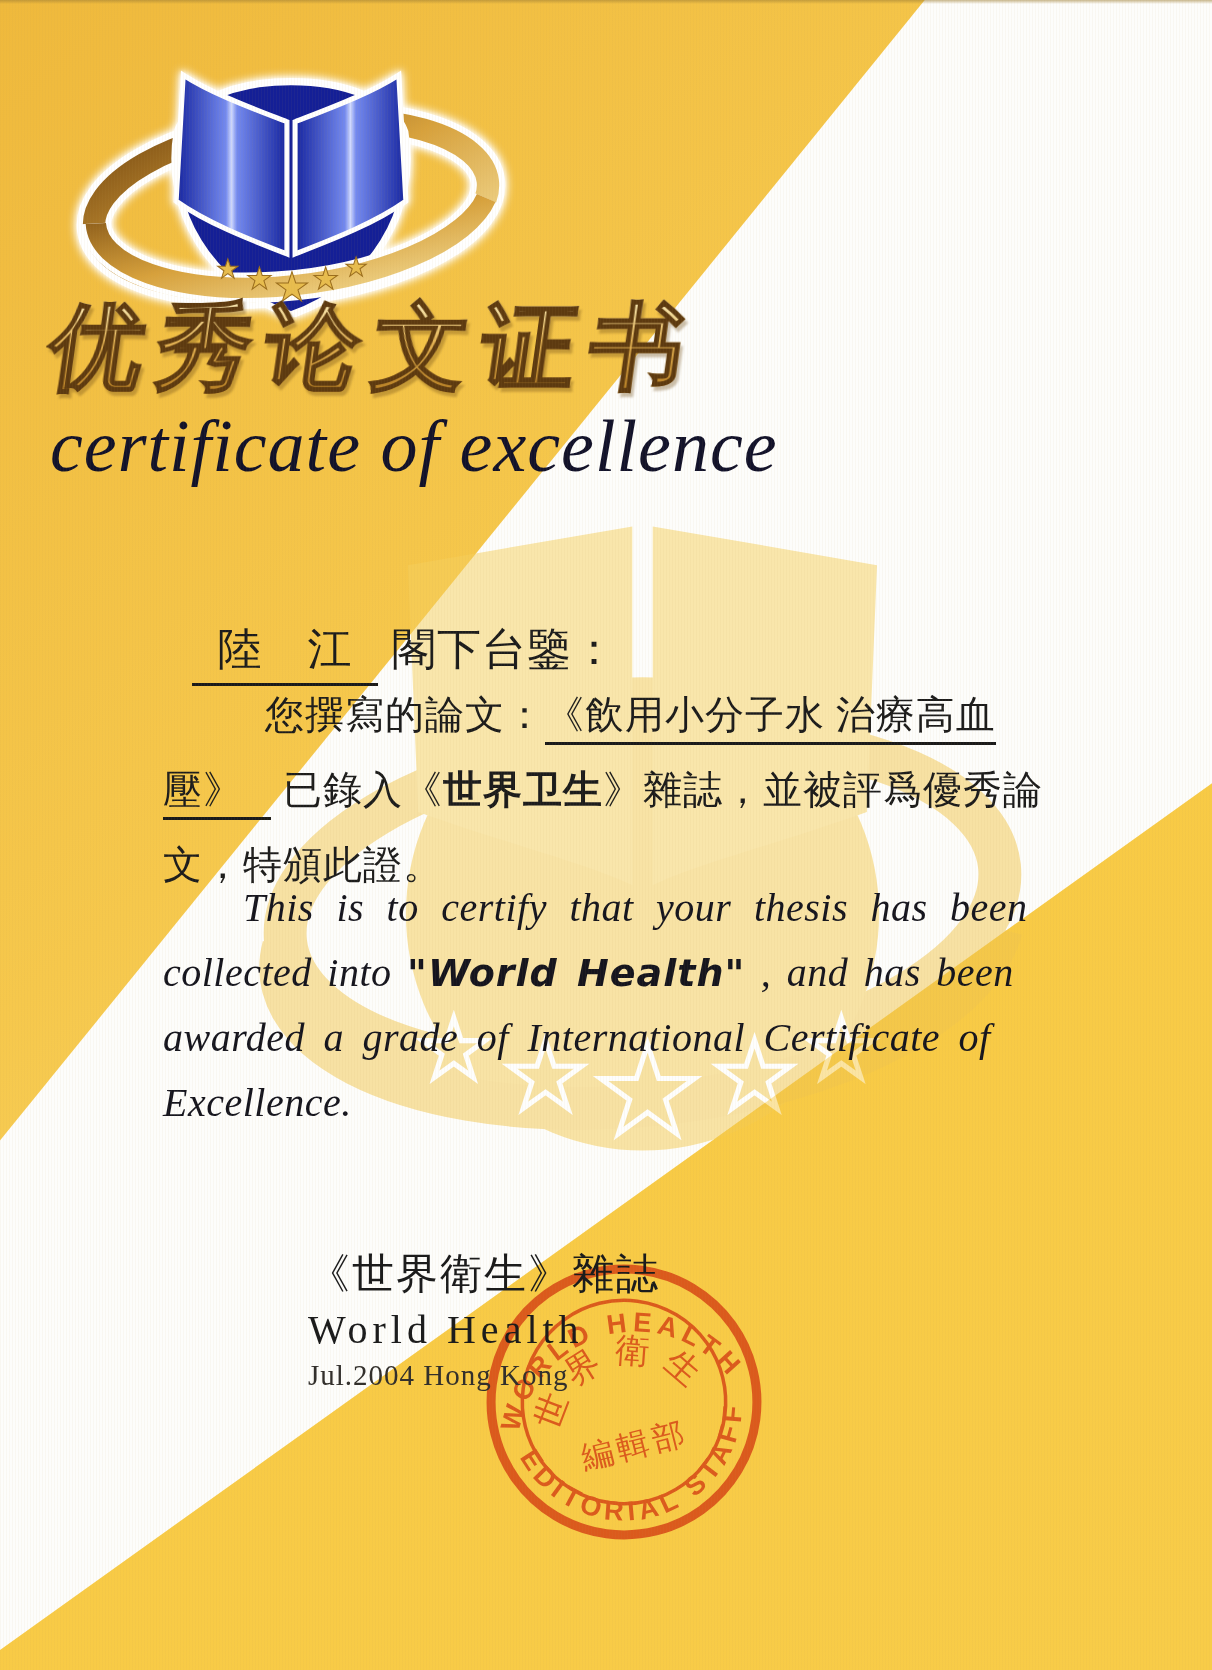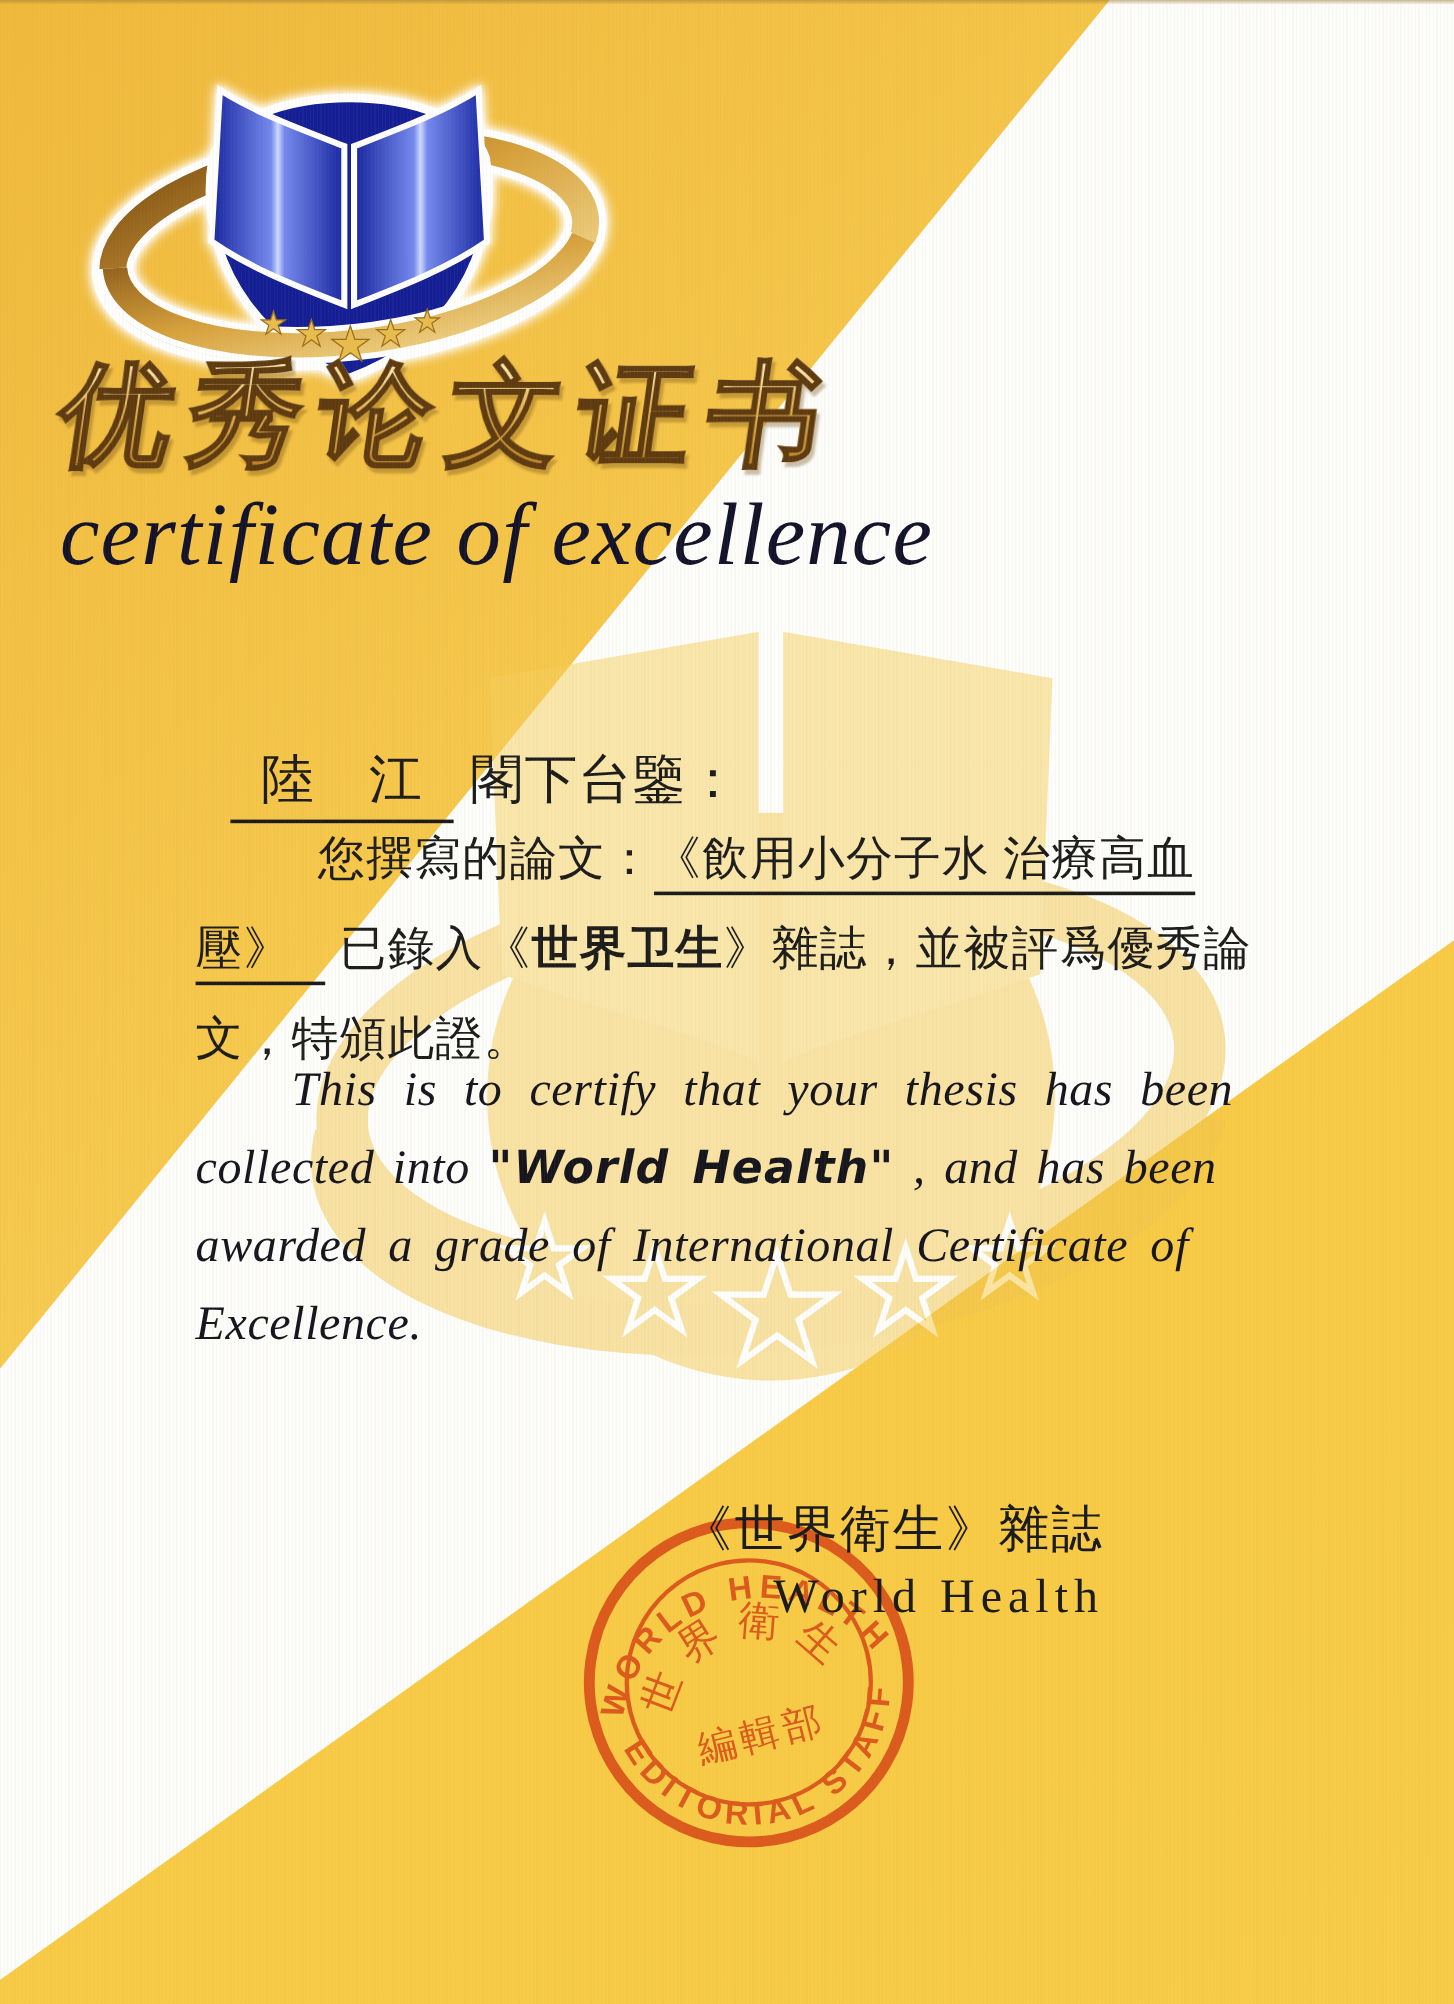--- a/index.html
+++ b/index.html
@@ -44,21 +44,21 @@
   
   .en{font-size:40px;font-style:italic;color:#15151e;white-space:nowrap;letter-spacing:.5px;}
   .enl1{left:165px;top:884px;text-indent:78px;word-spacing:12px;}
   .enl2{left:163px;top:949px;word-spacing:5px;}
   .enl3{left:163px;top:1014px;word-spacing:8px;}
   .enl4{left:163px;top:1079px;}
   .wh-bold{font-family:"DejaVu Sans","Liberation Sans",sans-serif;font-weight:700;
     font-style:italic;font-size:38px;letter-spacing:1px;}
   
   .stamp{left:478px;top:1256px;width:292px;height:292px;opacity:.82;mix-blend-mode:multiply;}
-  .footer{left:308px;top:1246px;width:612px;text-align:right;color:#1c1c1c;z-index:6;}
+  .footer{left:308px;top:1246px;width:612px;text-align:left;color:#1c1c1c;z-index:6;}
   .f1{font-size:42px;letter-spacing:2px;}
   .f2{font-size:40px;letter-spacing:5px;margin-top:4px;}
   .f3{font-size:29px;letter-spacing:1px;margin-top:6px;color:#33302c;}
   .footer div{white-space:nowrap;}
 </style>
 </head>
 <body>
 
 <div class="page">
 
@@ -154,16 +154,17 @@
       <text font-size="34" letter-spacing="12" stroke="none">
         <textPath href="#arcInner" startOffset="50%" text-anchor="middle">世界衛生</textPath>
       </text>
       <text x="145" y="200" font-size="32" letter-spacing="4" text-anchor="middle" stroke="none">編輯部</text>
     </g>
   </svg>
 
   <div class="abs footer">
     <div class="f1">《世界衛生》雜誌</div>
     <div class="f2">World Health</div>
+    <div class="f3">Jul.2004 Hong Kong</div>
   </div>
 
   <div class="texture"></div>
 </div>
 
 </body></html>

